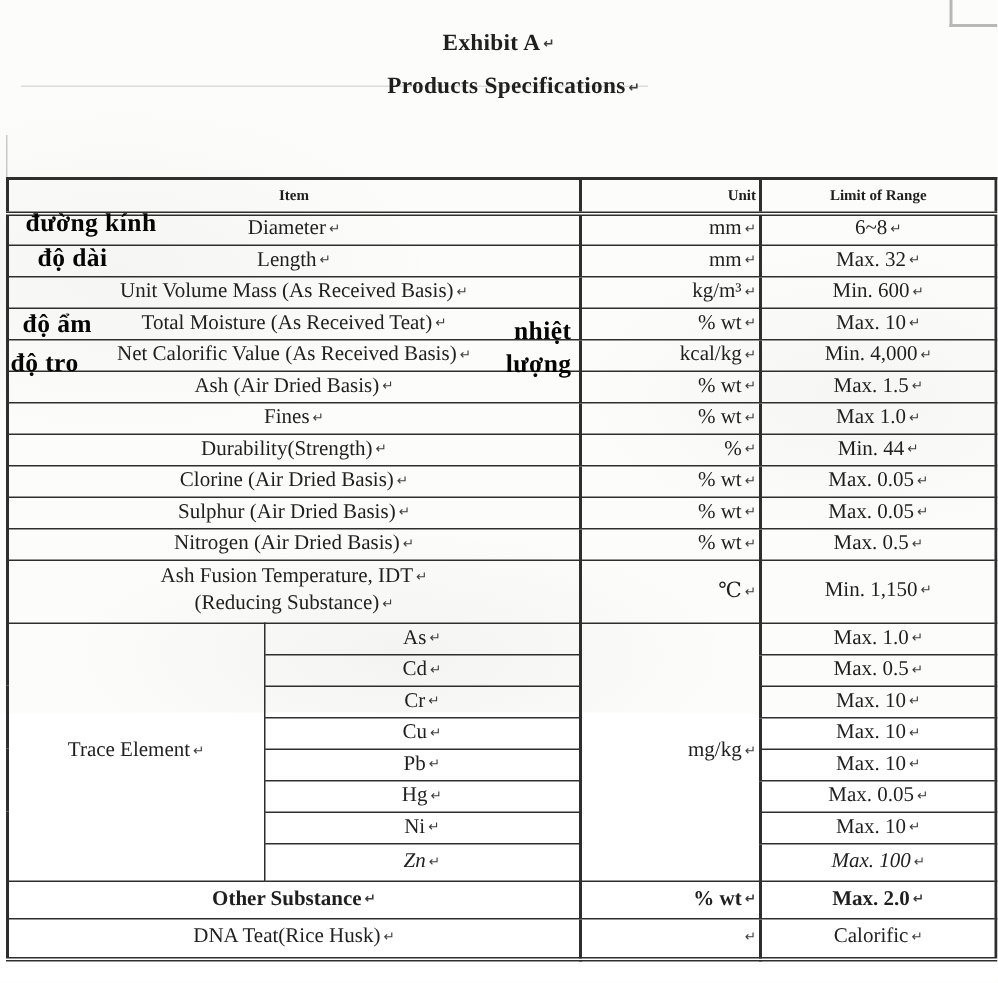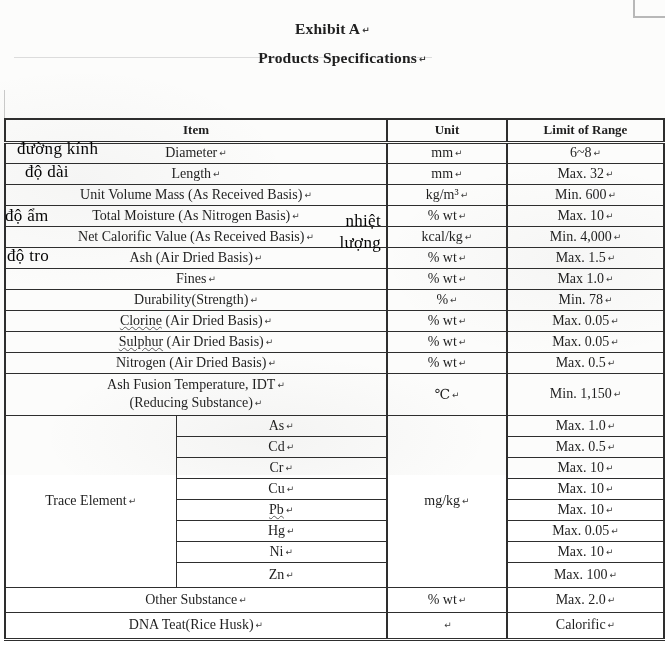--- a/index.html
+++ b/index.html
@@ -21,41 +21,41 @@
               background:rgba(110,110,110,0.22);}
   .faint-left{position:absolute;left:4px;top:90px;width:1px;height:28px;
               background:rgba(110,110,110,0.35);}
   .corner-mark{position:absolute;top:0;right:0;width:30px;height:16px;
                border-left:2px solid var(--corner);border-bottom:2px solid var(--corner);}
   table.spec{position:absolute;left:4px;top:118px;width:660px;border-collapse:collapse;
              table-layout:fixed;font-size:14px;}
   table.spec{border:2px solid var(--border);border-bottom:3px double var(--border);}
   td,th{border:1px solid var(--border);padding:0 2px;text-align:center;vertical-align:middle;
         overflow:hidden;white-space:nowrap;}
-  th{font-size:13px;}
-  td.c-unit,th.c-unit{border-left:2px solid var(--border);}
+  th{font-size:10px;}
+  td.c-unit,th.c-unit{border-left:2px solid var(--border);text-align:right;}
   td.c-limit,th.c-limit{border-left:2px solid var(--border);}
   tr.hdr{height:23px;}
   tr.hdr th{border-bottom:3px double var(--border);}
   tr{height:21px;}
   tr.h-tall{height:42px;}
   tr.h-tall td.c-item{white-space:normal;line-height:1.3;margin-top:24px;}
-  tr.h-zn{height:25px;}
-  tr.h-other{height:25px;}
+  tr.h-zn{height:25px;font-style:italic;}
+  tr.h-other{height:25px;font-weight:bold;}
   tr.h-dna{height:27px;}
   .eol{font-family:"DejaVu Sans",sans-serif;font-size:9px;color:#3d3d3d;margin-left:2px;
        vertical-align:1px;}
-  .sq{text-decoration:underline;text-decoration-style:wavy;text-decoration-color:#5a5a5a;
+  .sq{text-decoration-style:wavy;text-decoration-color:#5a5a5a;
       text-decoration-thickness:1px;}
-  .ann{position:absolute;font-weight:normal;font-size:17px;color:#050505;line-height:1;
+  .ann{position:absolute;font-weight:bold;font-size:17px;color:#050505;line-height:1;
        letter-spacing:0.3px;}
   #ann-duong-kinh{left:17px;top:140px;}
   #ann-do-dai{left:25px;top:163px;}
-  #ann-do-am{left:5px;top:207px;}
-  #ann-do-tro{left:7px;top:247px;}
+  #ann-do-am{left:15px;top:207px;}
+  #ann-do-tro{left:7px;top:233px;}
   #ann-nhiet-luong{left:329px;top:210px;width:52px;text-align:right;line-height:22px;}
 </style>
 </head>
 <body>
 
 <div class="page">
 
   <div class="corner-mark"></div>
   <div class="faint-rule"></div>
   <div class="faint-left"></div>
@@ -88,21 +88,21 @@
           <td colspan="2" class="c-item"><span>Length</span><span class="eol">↵</span></td>
           <td class="c-unit"><span>mm</span><span class="eol">↵</span></td>
           <td class="c-limit"><span>Max. 32</span><span class="eol">↵</span></td>
         </tr>
         <tr>
           <td colspan="2" class="c-item"><span>Unit Volume Mass (As Received Basis)</span><span class="eol">↵</span></td>
           <td class="c-unit"><span>kg/m³</span><span class="eol">↵</span></td>
           <td class="c-limit"><span>Min. 600</span><span class="eol">↵</span></td>
         </tr>
         <tr>
-          <td colspan="2" class="c-item"><span>Total Moisture (As Nitrogen Basis)</span><span class="eol">↵</span></td>
+          <td colspan="2" class="c-item"><span>Total Moisture (As Received Teat)</span><span class="eol">↵</span></td>
           <td class="c-unit"><span>% wt</span><span class="eol">↵</span></td>
           <td class="c-limit"><span>Max. 10</span><span class="eol">↵</span></td>
         </tr>
         <tr>
           <td colspan="2" class="c-item"><span>Net Calorific Value (As Received Basis)</span><span class="eol">↵</span></td>
           <td class="c-unit"><span>kcal/kg</span><span class="eol">↵</span></td>
           <td class="c-limit"><span>Min. 4,000</span><span class="eol">↵</span></td>
         </tr>
         <tr>
           <td colspan="2" class="c-item"><span>Ash (Air Dried Basis)</span><span class="eol">↵</span></td>
@@ -110,21 +110,21 @@
           <td class="c-limit"><span>Max. 1.5</span><span class="eol">↵</span></td>
         </tr>
         <tr>
           <td colspan="2" class="c-item"><span>Fines</span><span class="eol">↵</span></td>
           <td class="c-unit"><span>% wt</span><span class="eol">↵</span></td>
           <td class="c-limit"><span>Max 1.0</span><span class="eol">↵</span></td>
         </tr>
         <tr>
           <td colspan="2" class="c-item"><span>Durability(Strength)</span><span class="eol">↵</span></td>
           <td class="c-unit"><span>%</span><span class="eol">↵</span></td>
-          <td class="c-limit"><span>Min. 78</span><span class="eol">↵</span></td>
+          <td class="c-limit"><span>Min. 44</span><span class="eol">↵</span></td>
         </tr>
         <tr>
           <td colspan="2" class="c-item"><span><span class="sq">Clorine</span> (Air Dried Basis)</span><span class="eol">↵</span></td>
           <td class="c-unit"><span>% wt</span><span class="eol">↵</span></td>
           <td class="c-limit"><span>Max. 0.05</span><span class="eol">↵</span></td>
         </tr>
         <tr>
           <td colspan="2" class="c-item"><span><span class="sq">Sulphur</span> (Air Dried Basis)</span><span class="eol">↵</span></td>
           <td class="c-unit"><span>% wt</span><span class="eol">↵</span></td>
           <td class="c-limit"><span>Max. 0.05</span><span class="eol">↵</span></td>

